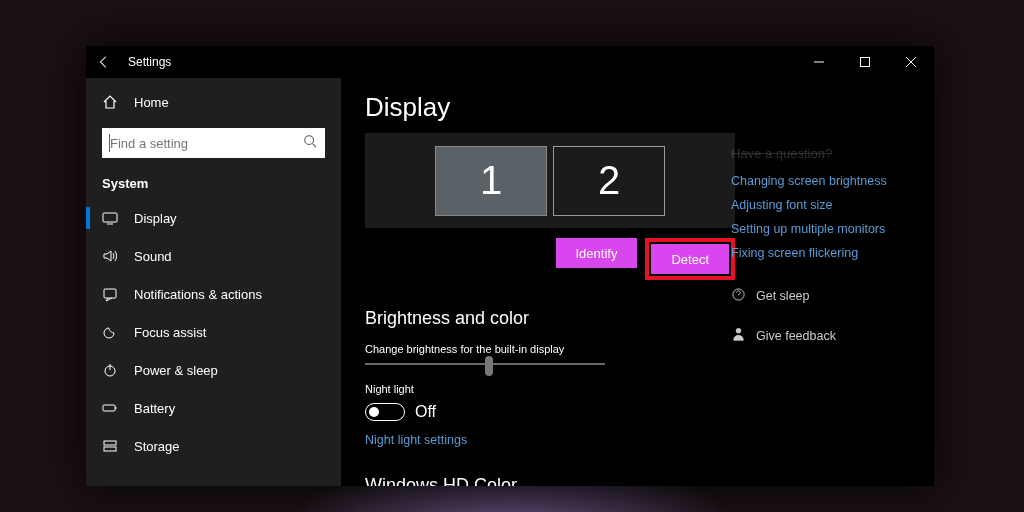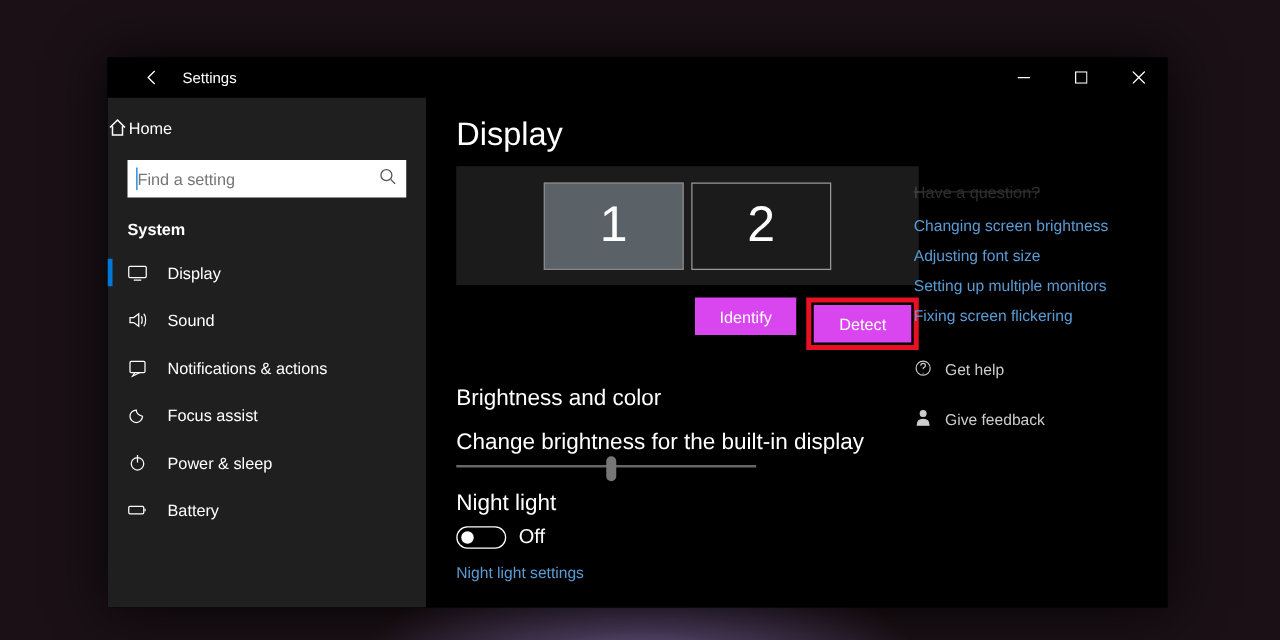--- a/index.html
+++ b/index.html
@@ -1,45 +1,45 @@
 <!DOCTYPE html>
 <html><head>
 <meta charset="utf-8">
 <style>
 *{margin:0;padding:0;box-sizing:border-box;font-family:"Segoe UI",Arial,sans-serif}
 body{width:1024px;height:512px;background:radial-gradient(ellipse 400px 200px at 50% 110%,#8a7ab8 0%,#4a3a5a 30%,#1a1015 60%);overflow:hidden;position:relative}
 .window{position:absolute;left:86px;top:46px;width:848px;height:440px;background:#000;color:#fff;display:flex;flex-direction:column;box-shadow:0 0 40px rgba(0,0,0,.8)}
-.titlebar{height:32px;display:flex;align-items:center;background:#000;padding-left:26px}
+.titlebar{height:32px;display:flex;align-items:center;background:#000;padding-left:8px}
 .back-btn{width:20px;height:20px;display:flex;align-items:center;justify-content:center;cursor:pointer;color:#fff}
 .title{font-size:12px;margin-left:14px;color:#fff}
 .win-controls{margin-left:auto;display:flex}
 .win-btn{width:46px;height:32px;display:flex;align-items:center;justify-content:center;cursor:pointer;color:#fff}
 .win-btn svg{width:10px;height:10px}
 .body{flex:1;display:flex;overflow:hidden}
 .sidebar{width:255px;background:#1f1f1f;padding:8px 0;display:flex;flex-direction:column}
-.home{display:flex;align-items:center;padding:8px 0;gap:1px;font-size:13px;cursor:pointer}
+.home{display:flex;align-items:center;padding:8px 16px;gap:16px;font-size:13px;cursor:pointer}
 .search-box{margin:10px 16px 14px 16px;height:30px;background:#fff;display:flex;align-items:center;padding:0 8px;position:relative}
 .search-box input{border:none;outline:none;flex:1;font-size:13px;background:transparent;color:#000}
 .search-box .caret{position:absolute;left:7px;top:6px;width:1px;height:18px;background:#0078d7}
 .search-box .mag{color:#555}
 .category{padding:4px 16px 8px;font-size:13px;font-weight:600}
 .nav-item{display:flex;align-items:center;padding:11px 16px;gap:16px;font-size:13px;cursor:pointer;position:relative}
 .nav-item.active::before{content:"";position:absolute;left:0;top:8px;bottom:8px;width:4px;background:#0078d7}
 .nav-icon{width:16px;height:16px;display:flex;align-items:center;justify-content:center;color:#fff}
 .content{flex:1;background:#000;padding:14px 24px 0 24px;display:flex;position:relative;overflow:hidden}
 .main{width:390px}
 h1{font-size:26px;font-weight:400;margin-bottom:10px}
 .display-rect{width:370px;height:95px;background:#1b1b1b;display:flex;align-items:center;justify-content:center;gap:6px}
 .monitor{width:112px;height:70px;border:1px solid #999;display:flex;align-items:center;justify-content:center;font-size:40px;font-weight:300;color:#fff}
 .monitor.selected{background:#5a6268;border-color:#888}
 .actions{display:flex;justify-content:flex-end;gap:8px;margin-top:10px;width:370px}
 .btn{height:30px;padding:0 20px;background:#d946ef;border:none;color:#fff;font-size:13px;cursor:pointer;display:flex;align-items:center}
 .red-box{border:4px solid #e81123;padding:2px}
 .section-h{font-size:18px;font-weight:400;margin-top:28px;margin-bottom:14px}
-.label{font-size:18px;margin-bottom:8px}
+.label{font-size:11px;margin-bottom:8px}
 .slider-track{width:240px;height:2px;background:#666;position:relative;margin-bottom:18px}
 .slider-thumb{position:absolute;left:50%;top:-7px;width:8px;height:20px;background:#777;border-radius:4px;cursor:pointer}
 .toggle-row{display:flex;align-items:flex-end;gap:10px;margin-bottom:12px}
 .toggle{width:40px;height:18px;border:1px solid #fff;border-radius:10px;position:relative;cursor:pointer}
 .toggle::after{content:"";position:absolute;left:3px;top:3px;width:10px;height:10px;background:#fff;border-radius:50%}
 .link{color:#5a9bd5;font-size:12.5px;cursor:pointer}
 .aside{position:absolute;left:390px;top:14px;width:220px;padding-top:54px}
 .aside-head{font-size:13px;color:#999;text-decoration:line-through;opacity:.3;margin-bottom:8px}
 .aside-links div{color:#5a9bd5;font-size:12.5px;padding:5px 0;cursor:pointer}
 .help-row{display:flex;align-items:center;gap:10px;font-size:12.5px;color:#ccc;margin-top:22px;cursor:pointer}
@@ -140,20 +140,29 @@
       </div>
       <div class="nav-item">
         <span class="nav-icon">
             <svg viewBox="0 0 16 16" width="16" height="16" stroke="currentColor" fill="none">
               <rect x="1" y="5" width="12" height="6" rx="1"></rect>
               <path d="M14 7v2"></path>
             </svg>
           </span>
         <span>Battery</span>
       </div>
+      <div class="nav-item">
+        <span class="nav-icon">
+            <svg viewBox="0 0 16 16" width="16" height="16" stroke="currentColor" fill="none">
+              <rect x="2" y="3" width="12" height="4"></rect>
+              <rect x="2" y="9" width="12" height="4"></rect>
+            </svg>
+          </span>
+        <span>Storage</span>
+      </div>
     </div>
 
     <div class="content">
       <div class="main">
         <h1>Display</h1>
         <div class="display-rect">
           <div class="monitor selected">1</div>
           <div class="monitor">2</div>
         </div>
         <div class="actions">
@@ -184,21 +193,21 @@
           <div>Changing screen brightness</div>
           <div>Adjusting font size</div>
           <div>Setting up multiple monitors</div>
           <div>Fixing screen flickering</div>
         </div>
         <div class="help-row">
           <span><svg viewBox="0 0 16 16" width="15" height="15" stroke="currentColor" fill="none">
                 <circle cx="8" cy="8" r="6"></circle>
                 <path d="M6 6c0-1 1-2 2-2s2 1 2 2-1 1.5-2 2v1M8 12v.5"></path>
               </svg></span>
-          <span>Get help</span>
+          <span>Get sleep</span>
         </div>
         <div class="help-row">
           <span><svg viewBox="0 0 16 16" width="15" height="15" stroke="currentColor" fill="currentColor">
                 <circle cx="8" cy="4" r="2.5"></circle>
                 <path d="M3 14c0-3 2-5 5-5s5 2 5 5z"></path>
               </svg></span>
           <span>Give feedback</span>
         </div>
       </div>
     </div>

